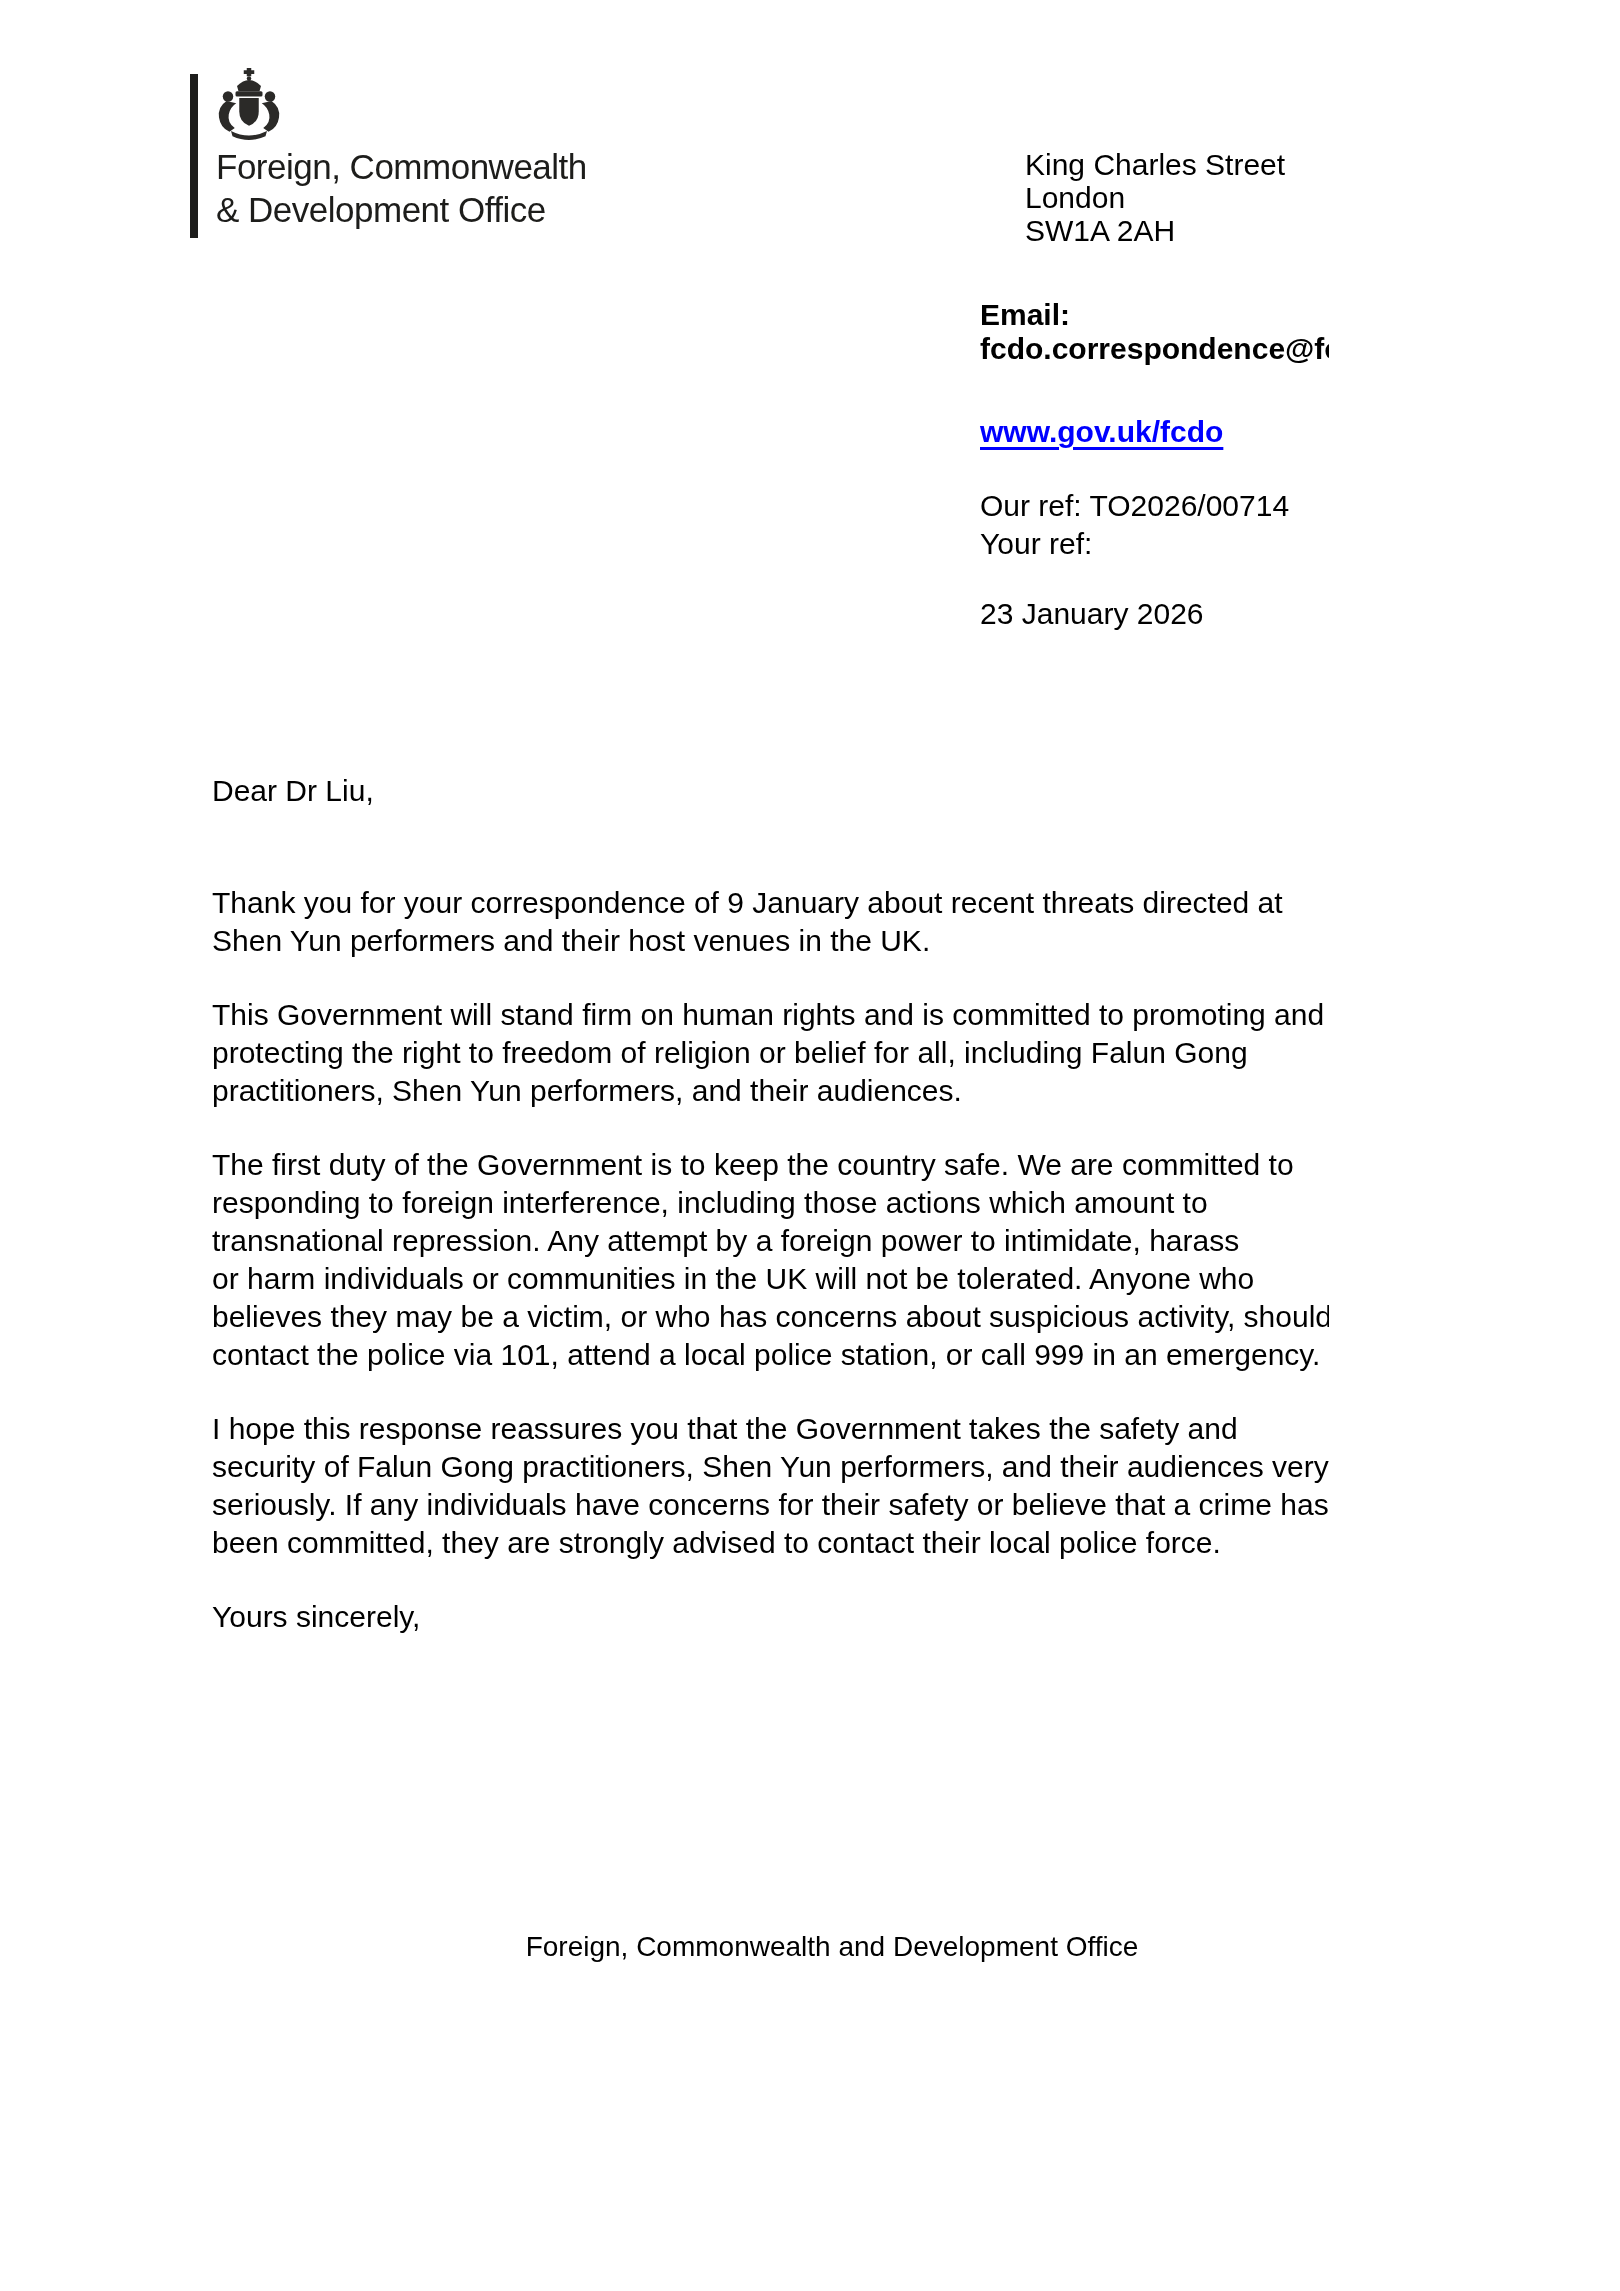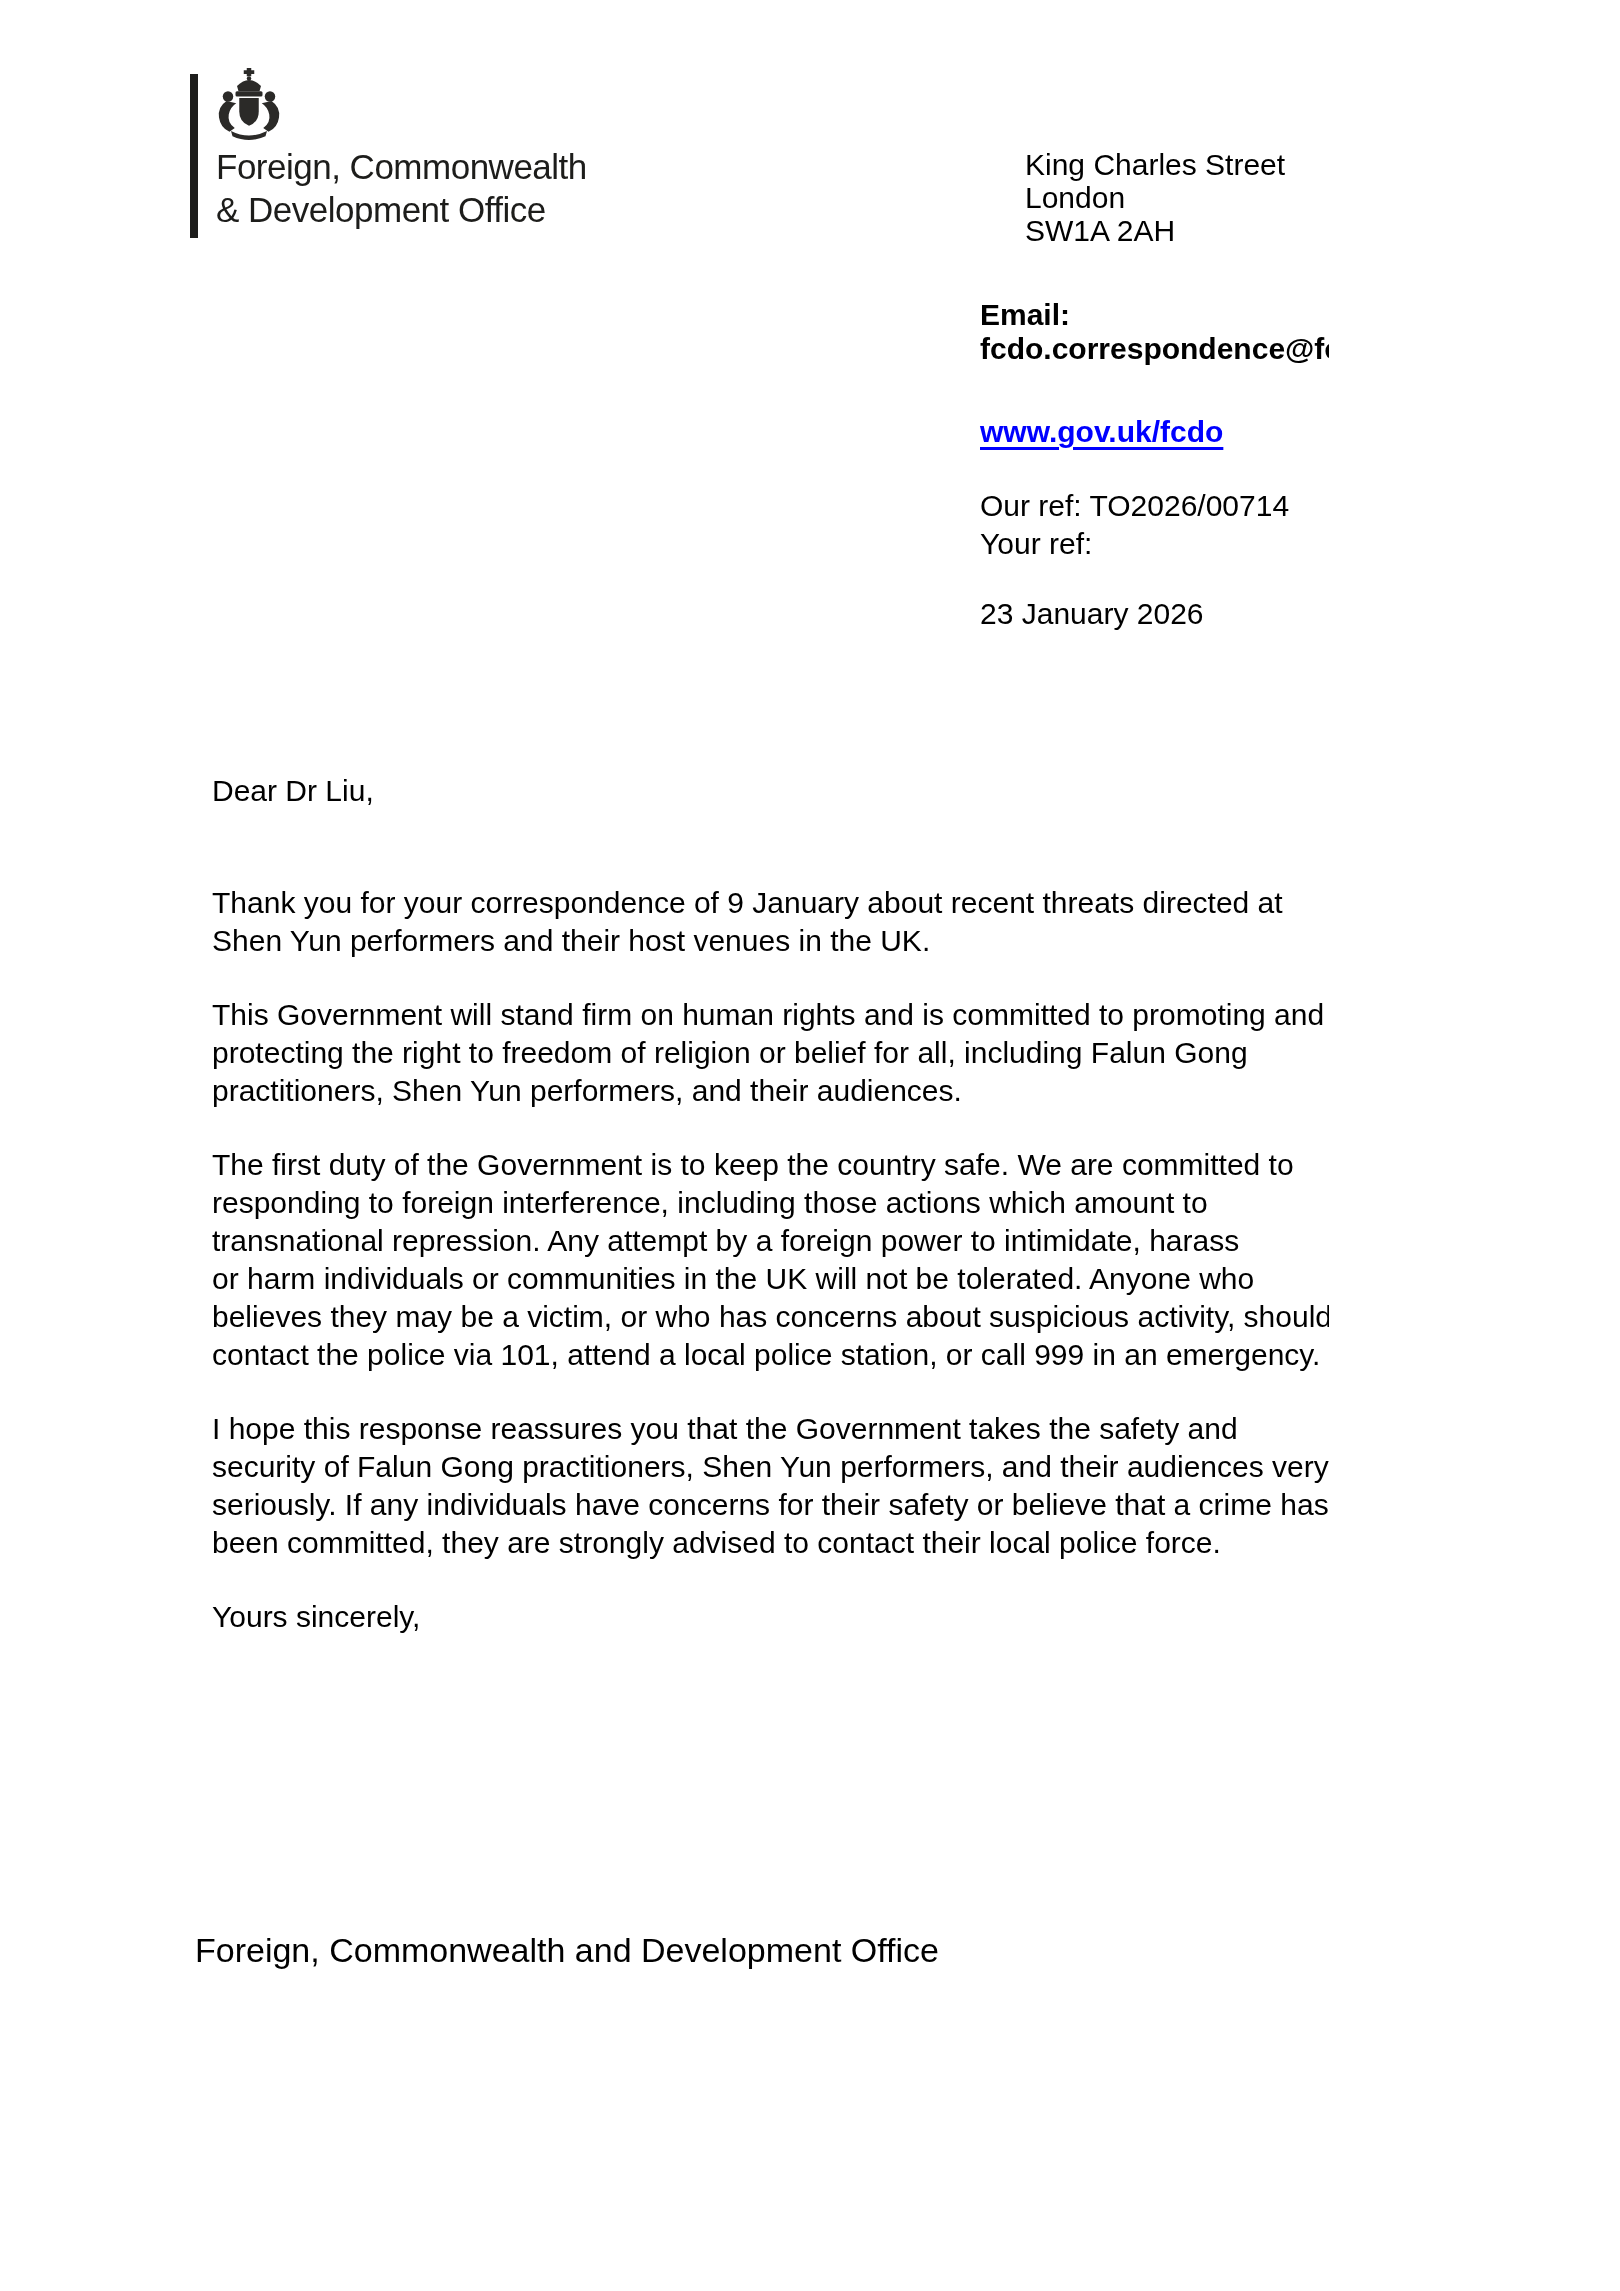--- a/index.html
+++ b/index.html
@@ -86,22 +86,22 @@
     line-height: 38px;
   }
   .salutation { margin-bottom: 74px; }
   .para { white-space: pre-line; margin-bottom: 36px; }
   .closing { margin-top: 8px; }
 
   .sig-org {
     position: absolute;
     left: 195px; top: 1931px;
     width: 1274px;
-    text-align: left;
-    font-size: 34px;
+    text-align: center;
+    font-size: 28px;
   }
 </style>
 </head>
 <body>
 
 <div class="page">
 
   <div class="logo-bar"></div>
 
   <div class="crest">

